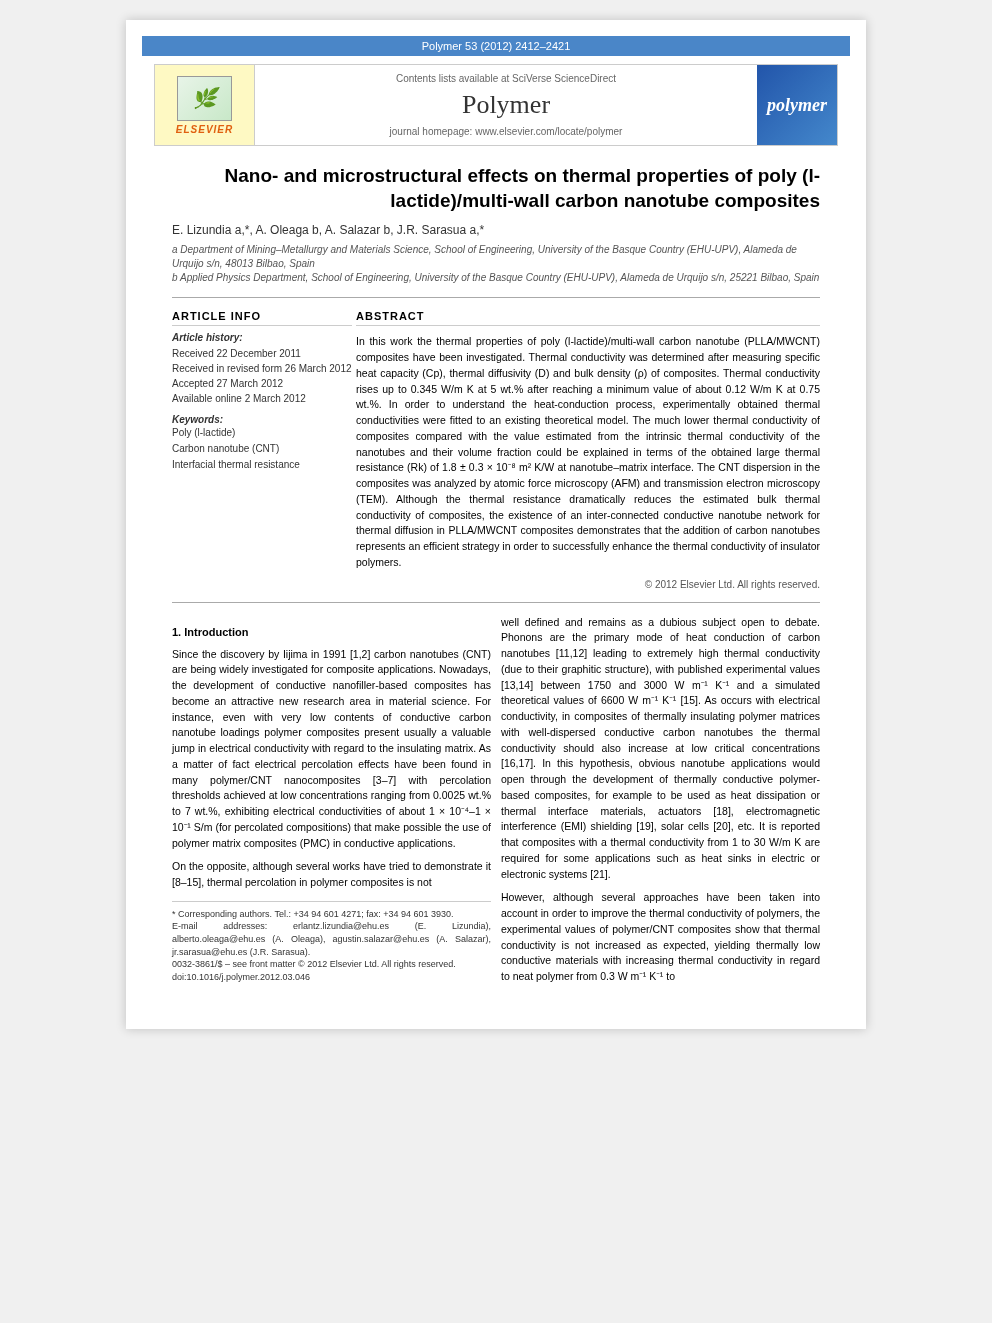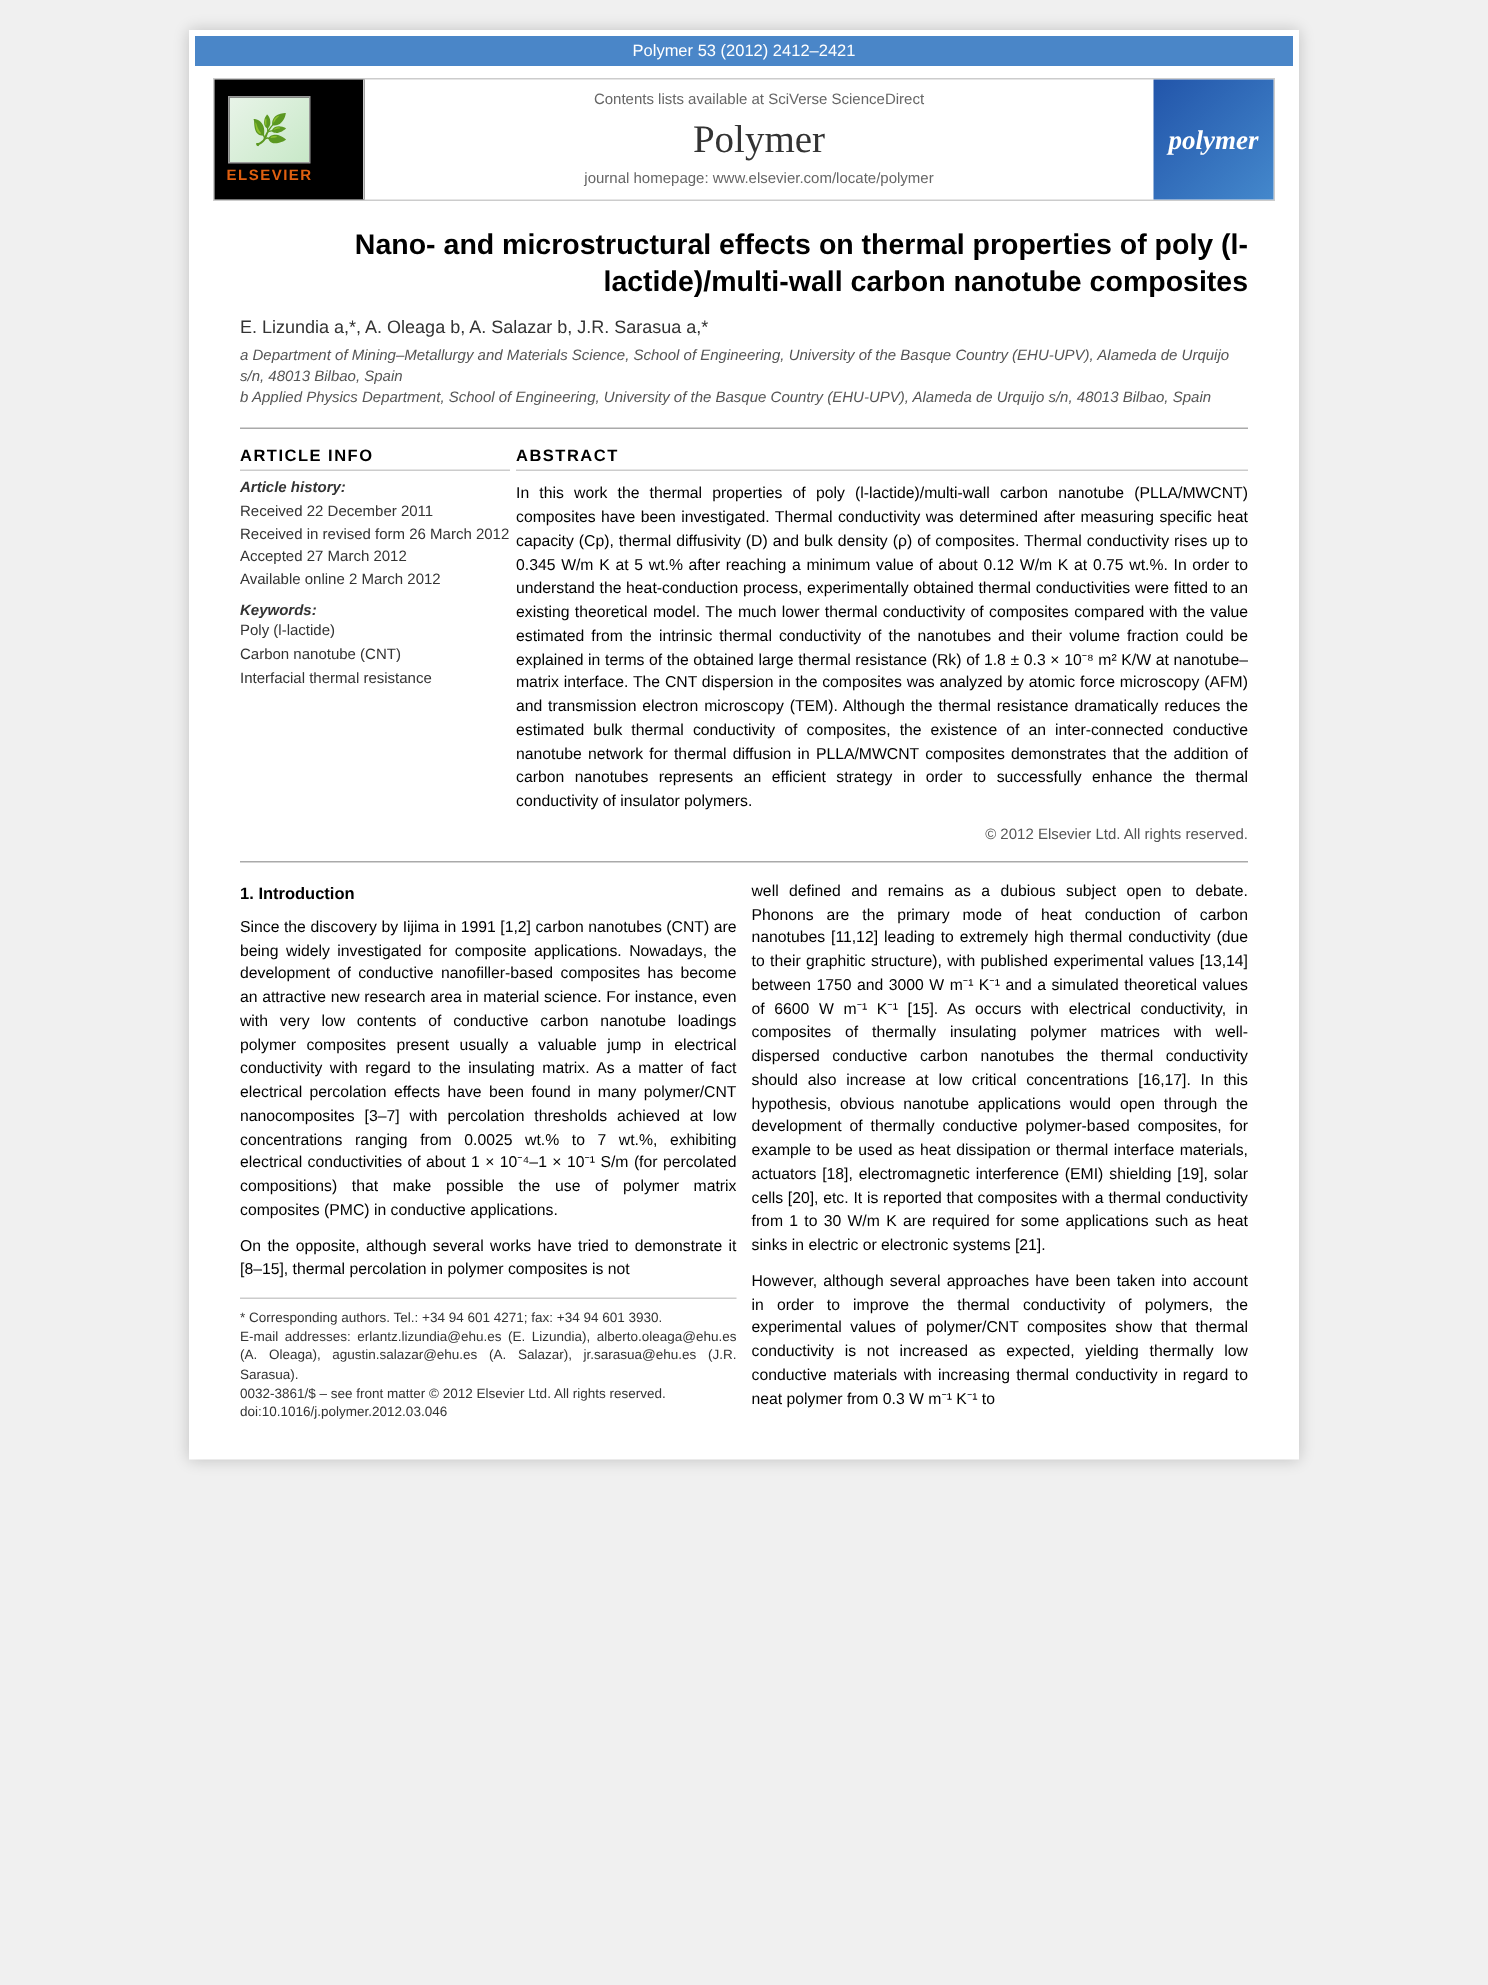--- a/index.html
+++ b/index.html
@@ -6,44 +6,46 @@
     body {
       background: #f0f0f0;
       font-family: 'Times New Roman', Times, serif;
       display: flex;
       justify-content: center;
       padding: 20px 0;
     }
     .page {
       width: 740px;
       background: #fff;
-      padding: 4px;
+      padding: 16px;
       box-shadow: 0 0 10px rgba(0,0,0,0.2);
     }
     .top-bar {
       background: #4a86c8;
       text-align: center;
       padding: 4px 8px;
       font-size: 11px;
       color: #fff;
       font-family: Arial, sans-serif;
     }
     .journal-header {
       border: 1px solid #ccc;
       margin: 8px 12px;
       display: flex;
       align-items: stretch;
     }
     .journal-header-left {
       width: 100px;
       display: flex;
       align-items: center;
-      background: #000000;
+      justify-content: center;
+      background: #fef9c3;
       padding: 8px;
       border-right: 1px solid #ccc;
+      font-style: italic;
     }
     .elsevier-logo {
       display: flex;
       flex-direction: column;
       align-items: center;
       font-size: 9px;
       color: #333;
     }
     .elsevier-logo .logo-graphic {
       width: 55px;
@@ -278,21 +280,21 @@
   <div class="main-content">
 
     <div class="article-title">
       <span>Nano- and microstructural effects on thermal properties of poly (l-lactide)/multi-wall carbon nanotube composites</span>
     </div>
 
     <div class="authors">E. Lizundia a,*, A. Oleaga b, A. Salazar b, J.R. Sarasua a,*</div>
 
     <div class="affiliations">
       <div>a Department of Mining–Metallurgy and Materials Science, School of Engineering, University of the Basque Country (EHU-UPV), Alameda de Urquijo s/n, 48013 Bilbao, Spain</div>
-      <div>b Applied Physics Department, School of Engineering, University of the Basque Country (EHU-UPV), Alameda de Urquijo s/n, 48013 Bilbao, Spain</div>
+      <div>b Applied Physics Department, School of Engineering, University of the Basque Country (EHU-UPV), Alameda de Urquijo s/n, 25221 Bilbao, Spain</div>
     </div>
 
     <hr class="divider">
 
     <div class="two-col">
 
       <div class="article-info">
         <div class="article-info-title">ARTICLE INFO</div>
 
         <div class="info-section-label">Article history:</div>

